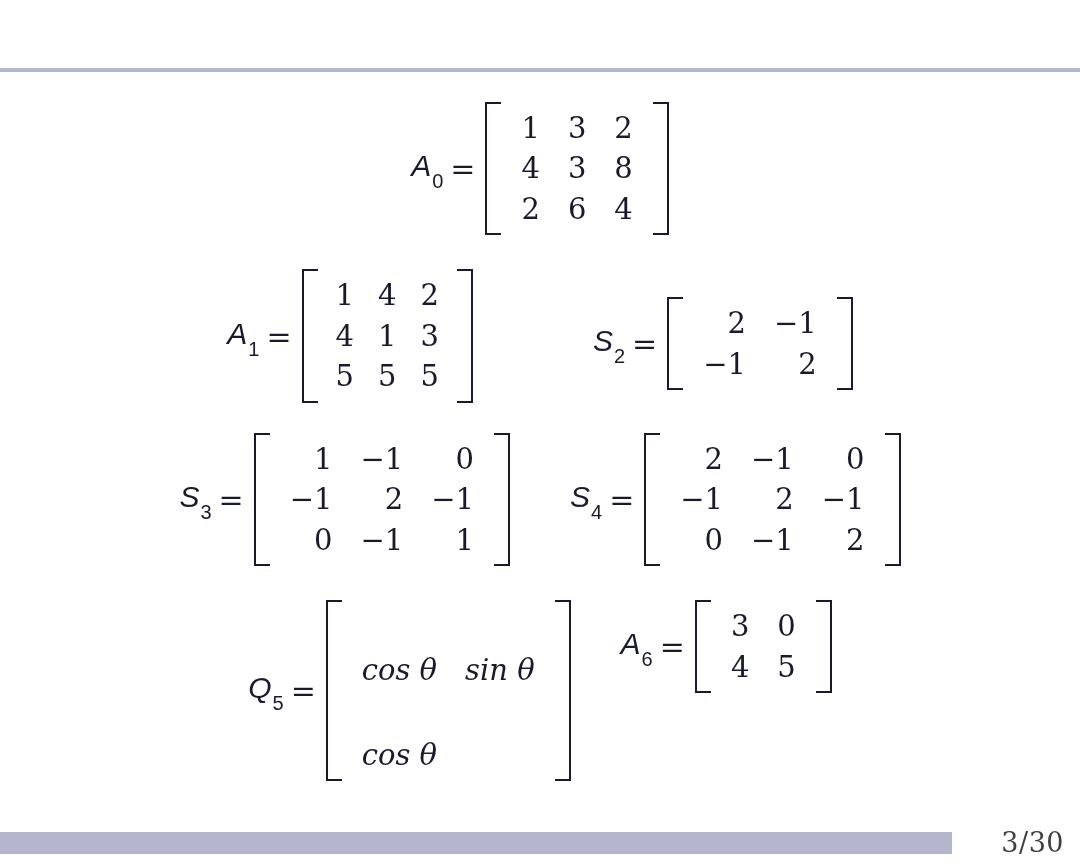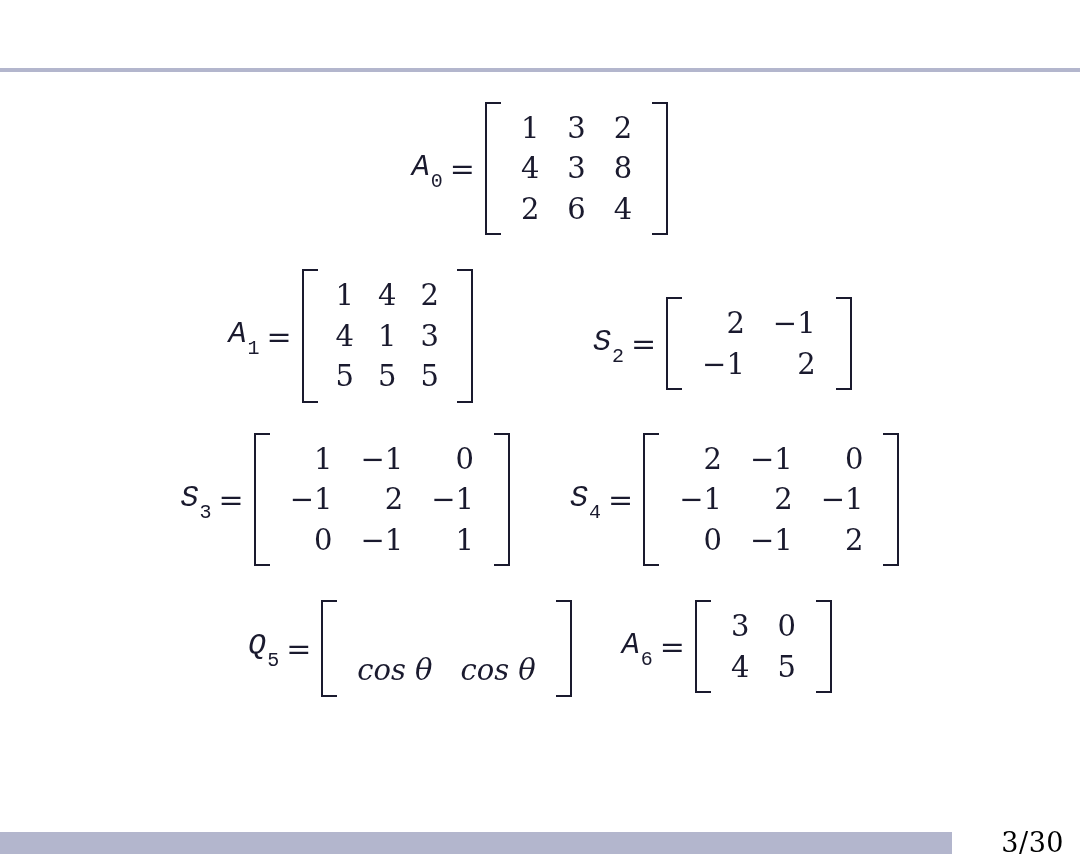--- a/index.html
+++ b/index.html
@@ -34,21 +34,21 @@
     width: 952px;
     height: 22px;
     background: #b3b6cd;
   }
   .page-number {
     position: absolute;
     right: 16px;
     bottom: 6px;
     font-size: 27px;
     font-family: "DejaVu Serif", serif;
-    color: #000000;
+    color: #404040;
     letter-spacing: 0.5px;
   }
 
   .content {
     position: absolute;
     left: 0;
     top: 80px;
     width: 1080px;
     height: 700px;
   }
@@ -59,21 +59,21 @@
     align-items: flex-start;
   }
 
   .eq {
     display: flex;
     align-items: center;
     font-style: normal;
   }
 
   .label {
-    font-family: Liberation Mono, monospace;
+    font-family: Liberation Sans, sans-serif;
     font-style: italic;
     font-size: 30px;
     white-space: nowrap;
     padding-right: 6px;
   }
   .label .sub {
     font-size: 20px;
     vertical-align: sub;
     font-style: normal;
     position: relative;
@@ -247,20 +247,21 @@
     </div>
 
     <div class="row m-row4">
       <div class="eq">
         <span class="label"><span>Q</span><span class="sub">5</span></span>
         <span class="eqsign">=</span>
         <span class="matrix">
           <span class="bracket left"></span>
           <span class="cells" style="grid-template-columns: repeat(2, auto);">
             <span class="cell wide trig">cos θ</span>
+            <span class="cell wide trig">sin θ</span>
             <span class="cell wide trig">cos θ</span>
           </span>
           <span class="bracket right"></span>
         </span>
       </div>
 
       <div class="gap-q5"></div>
 
       <div class="eq">
         <span class="label"><span>A</span><span class="sub">6</span></span>

